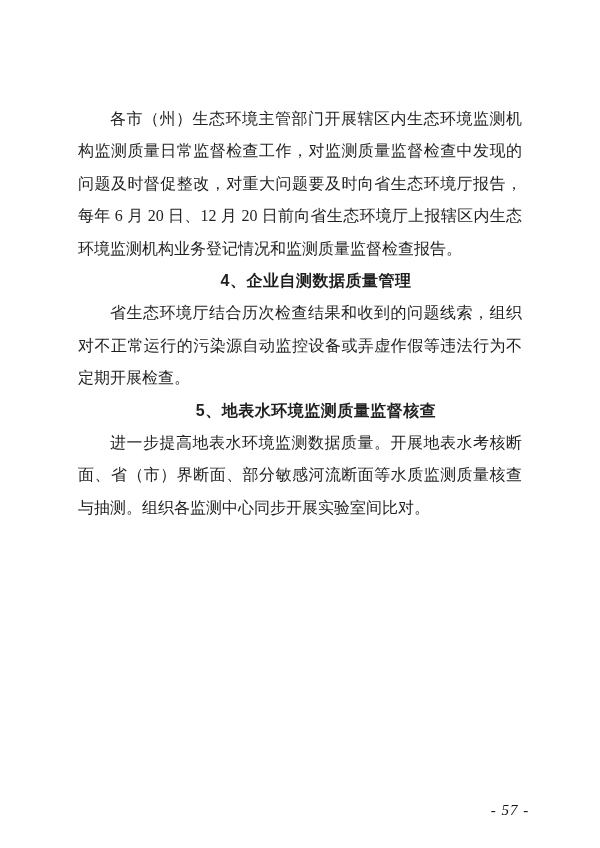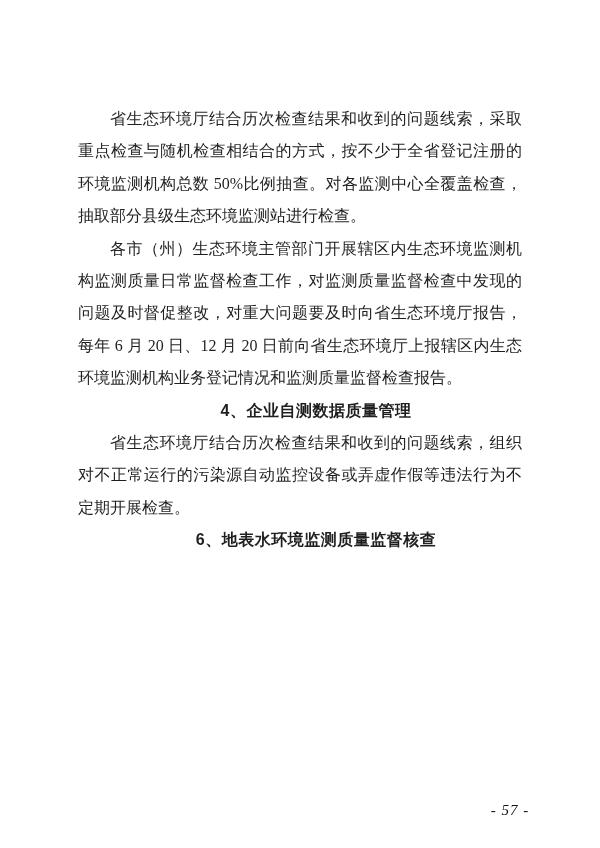--- a/index.html
+++ b/index.html
@@ -51,20 +51,20 @@
     font-family: Liberation Serif, serif;
     font-style: italic;
     letter-spacing: 1px;
   }
 </style>
 </head>
 <body>
 
 <div class="page">
   <div class="text-block">
-    <p>省生态环境厅结合历次检查结果和收到的问题线索，采取重点检查与随机检查相结合的方式，按不少于全省登记注册的环境监测机构总数 50%比例抽查。对各监测中心全覆盖检查，抽取部分县级生态环境监测站进行检查。</p>
     <p>各市（州）生态环境主管部门开展辖区内生态环境监测机构监测质量日常监督检查工作，对监测质量监督检查中发现的问题及时督促整改，对重大问题要及时向省生态环境厅报告，每年 6 月 20 日、12 月 20 日前向省生态环境厅上报辖区内生态环境监测机构业务登记情况和监测质量监督检查报告。</p>
     <p class="heading">4、企业自测数据质量管理</p>
     <p>省生态环境厅结合历次检查结果和收到的问题线索，组织对不正常运行的污染源自动监控设备或弄虚作假等违法行为不定期开展检查。</p>
-    <p class="heading">6、地表水环境监测质量监督核查</p>
+    <p class="heading">5、地表水环境监测质量监督核查</p>
+    <p>进一步提高地表水环境监测数据质量。开展地表水考核断面、省（市）界断面、部分敏感河流断面等水质监测质量核查与抽测。组织各监测中心同步开展实验室间比对。</p>
   </div>
   <div class="page-number">- 57 -</div>
 </div>
 
 </body></html>

